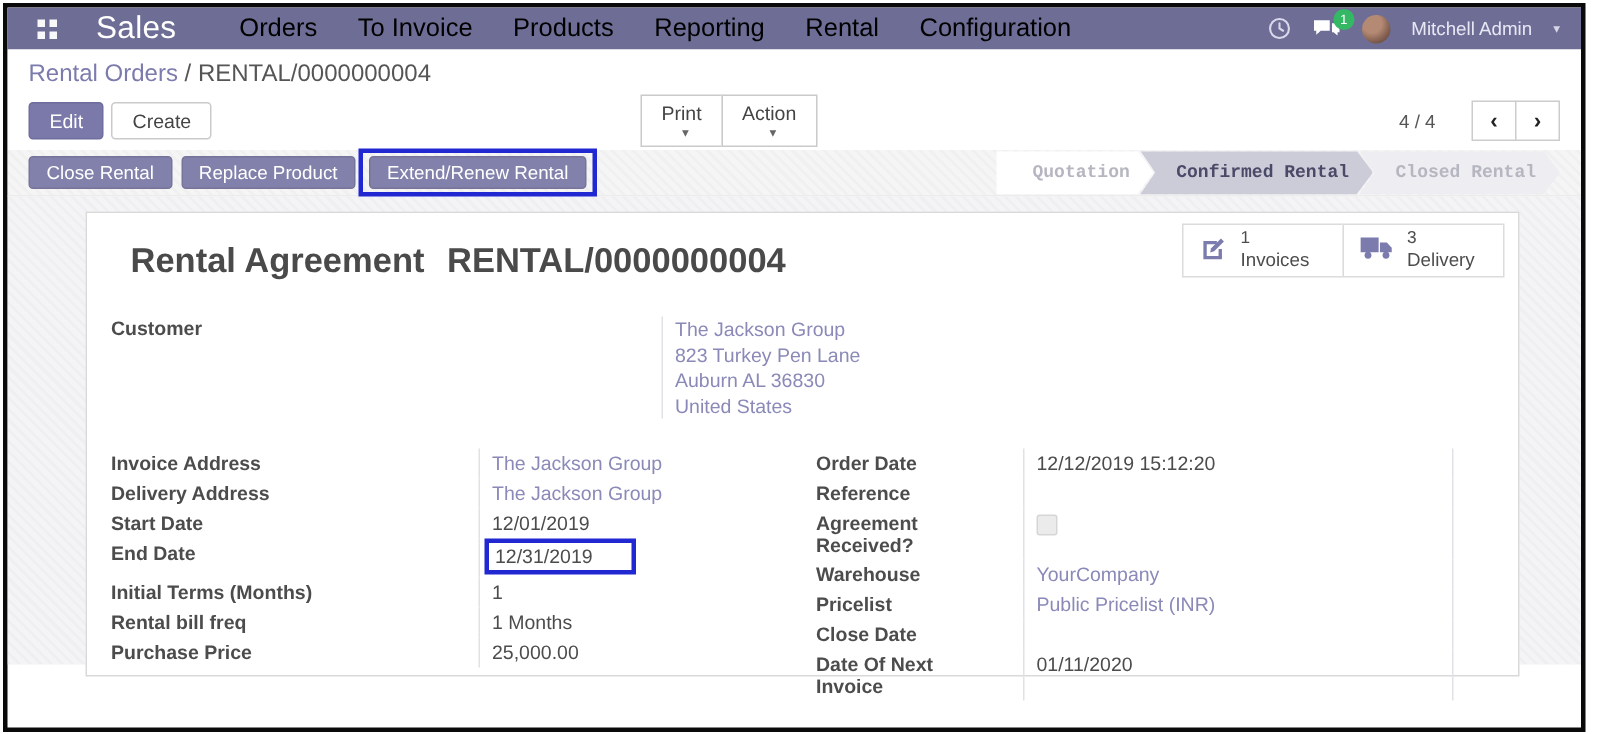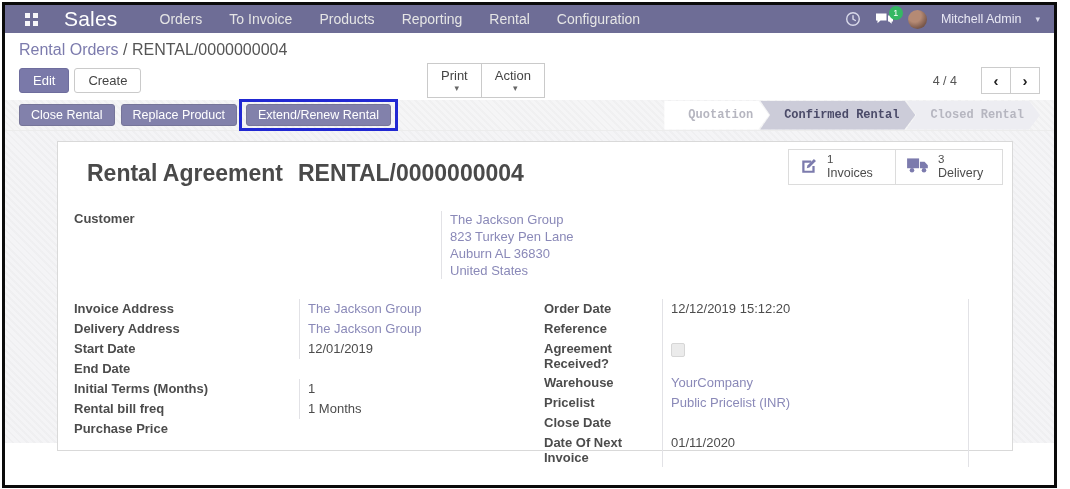--- a/index.html
+++ b/index.html
@@ -7,21 +7,21 @@
   .frame { position:absolute; left:2px; top:2px; width:1055px; height:486px; border:3px solid #0a0a0a;
            background:#fff; overflow:hidden; }
 
   
   .topbar { height:28px; background:var(--topbar); display:flex; align-items:center; padding:0 14px; }
   .apps-icon { width:13px; height:13px; display:grid; grid-template-columns:5px 5px; grid-template-rows:5px 5px;
                gap:3px; cursor:pointer; margin-left:6px; }
   .apps-icon i { background:#ffffff; opacity:.95; }
   .app-name { color:#fff; font-size:21px; margin-left:26px; letter-spacing:.2px; }
   .menu { display:flex; gap:27px; margin-left:42px; }
-  .menu-item { color:#e5e5e5; font-size:14px; cursor:pointer; }
+  .menu-item { color:#000000; font-size:17px; cursor:pointer; }
   .tb-right { margin-left:auto; display:flex; align-items:center; gap:14px; }
   .tb-icon { position:relative; display:inline-flex; cursor:pointer; }
   .badge { position:absolute; top:-6px; right:-9px; background:var(--badge); color:#fff; font-size:9px;
            min-width:14px; height:14px; border-radius:8px; display:flex; align-items:center; justify-content:center;
            padding:0 3px; }
   .avatar { width:19px; height:19px; border-radius:50%;
             background:radial-gradient(circle at 35% 30%, #b58a74 0 35%, #7c5a4c 70%, #5d413a); }
   .uname { color:#e8e8f4; font-size:12.5px; cursor:pointer; }
   .caret { color:#d6d6e8; font-size:9px; }
 
@@ -77,21 +77,21 @@
 
   .cust-row { display:flex; margin-top:24px; }
   .cust-label { width:367px; font-size:13px; font-weight:bold; color:#4c4c4c; }
   .cust-val { border-left:1px solid var(--border); padding-left:8px; }
   .addr-line { font-size:13px; color:var(--link); line-height:17px; cursor:pointer; }
 
   .groups { display:flex; margin-top:20px; }
   .group { display:flex; flex-direction:column; }
   .group.gleft { width:462px; }
   .group.gright { width:425px; margin-left:8px; }
-  .frow { display:flex; min-height:20px; }
+  .frow { display:flex; min-height:20px;gap:20px; }
   .flabel { font-size:13px; font-weight:bold; color:#4c4c4c; line-height:15px; padding:2px 8px 2px 0; }
   .gleft .flabel { width:225px; }
   .gright .flabel { width:118px; }
   .fval { flex:1; border-left:1px solid var(--border); padding:2px 0 2px 8px; font-size:13px; color:#4c4c4c;
           line-height:15px; }
   .gright .fval { border-right:1px solid var(--border); }
   .fval .link { color:var(--link); cursor:pointer; }
   .hlval { display:inline-block; border:3px solid var(--hl); padding:1px 26px 2px 4px; margin:-2px 0 0 -5px; }
   .cbx { width:14px; height:14px; background:#ebebeb; border:1px solid #d6d6d6; border-radius:2px; margin-top:2px; }
 </style>
@@ -224,31 +224,33 @@
             <div class="frow">
               <div class="flabel">Delivery Address</div>
               <div class="fval"><span class="link">The Jackson Group</span></div>
             </div>
             <div class="frow">
               <div class="flabel">Start Date</div>
               <div class="fval"><span>12/01/2019</span></div>
             </div>
             <div class="frow">
               <div class="flabel">End Date</div>
+              <div class="fval"><span class="hlval">12/31/2019</span></div>
             </div>
             <div class="frow">
               <div class="flabel">Initial Terms (Months)</div>
               <div class="fval"><span>1</span></div>
             </div>
             <div class="frow">
               <div class="flabel">Rental bill freq</div>
               <div class="fval"><span>1 Months</span></div>
             </div>
             <div class="frow">
               <div class="flabel">Purchase Price</div>
+              <div class="fval"><span>25,000.00</span></div>
             </div>
           </div>
         <div class="group gright" id="rightGroup">
             <div class="frow">
               <div class="flabel">Order Date</div>
               <div class="fval"><span>12/12/2019 15:12:20</span></div>
             </div>
             <div class="frow">
               <div class="flabel">Reference</div>
               <div class="fval"></div>

